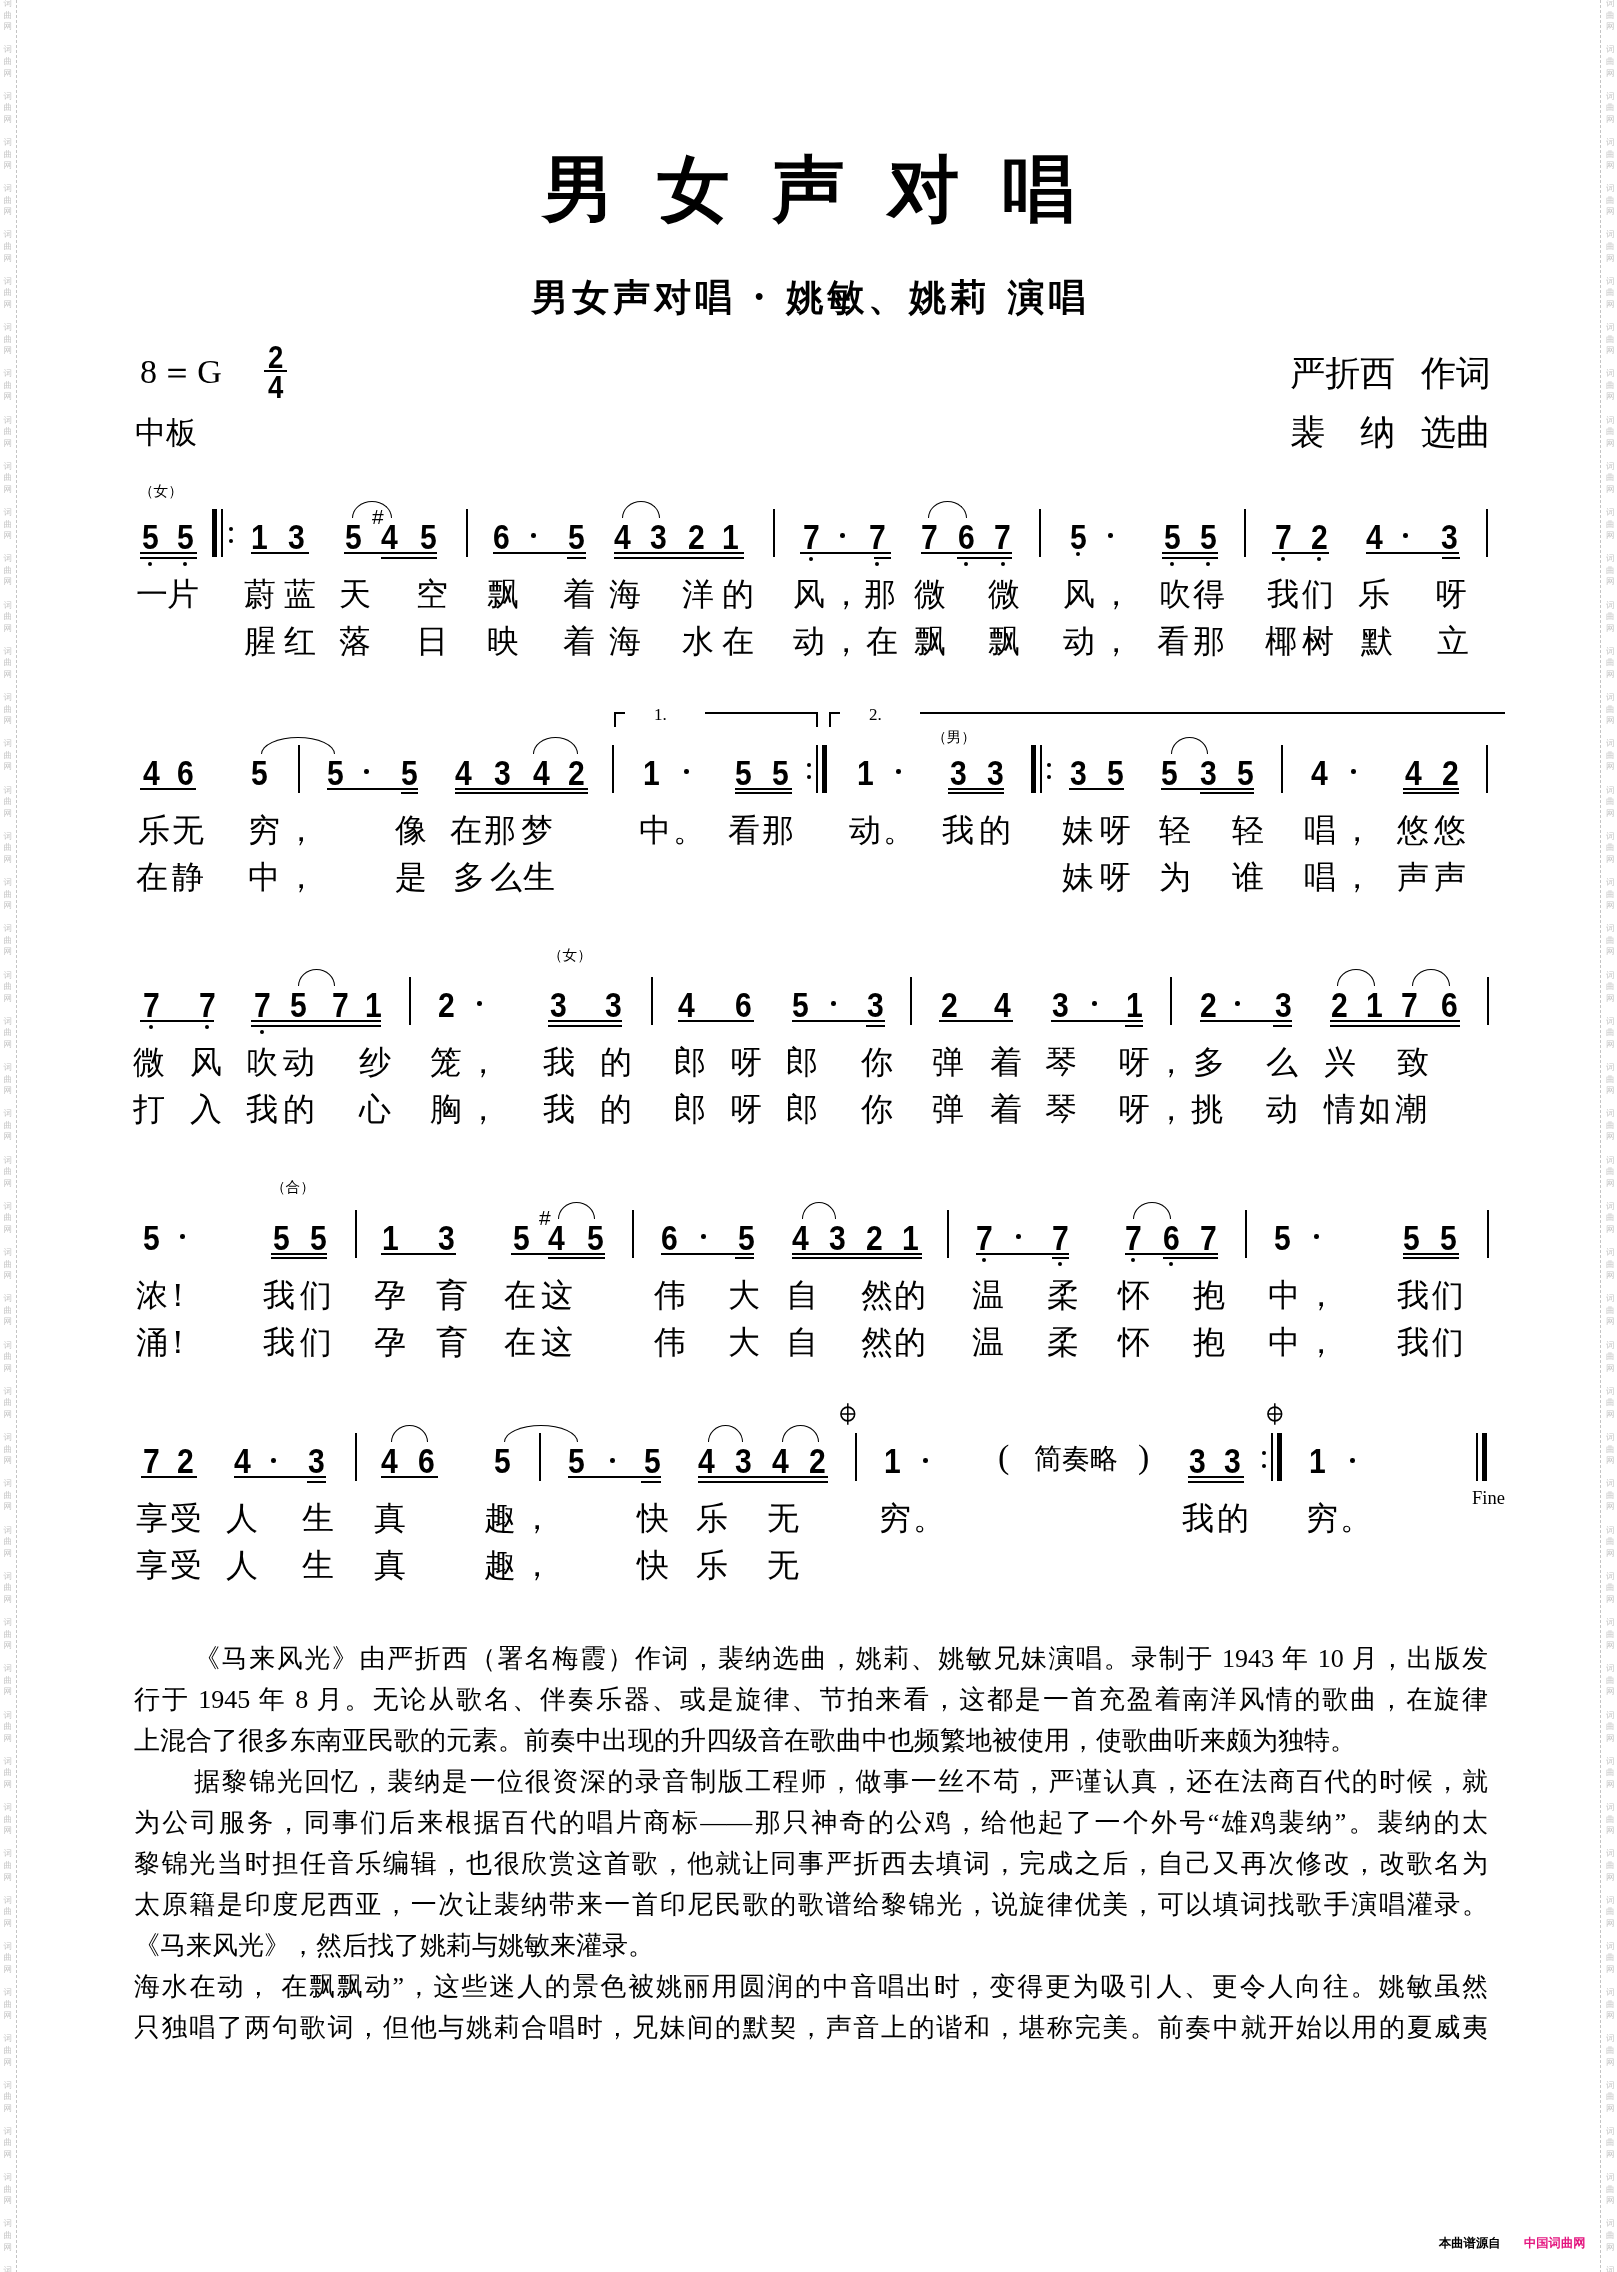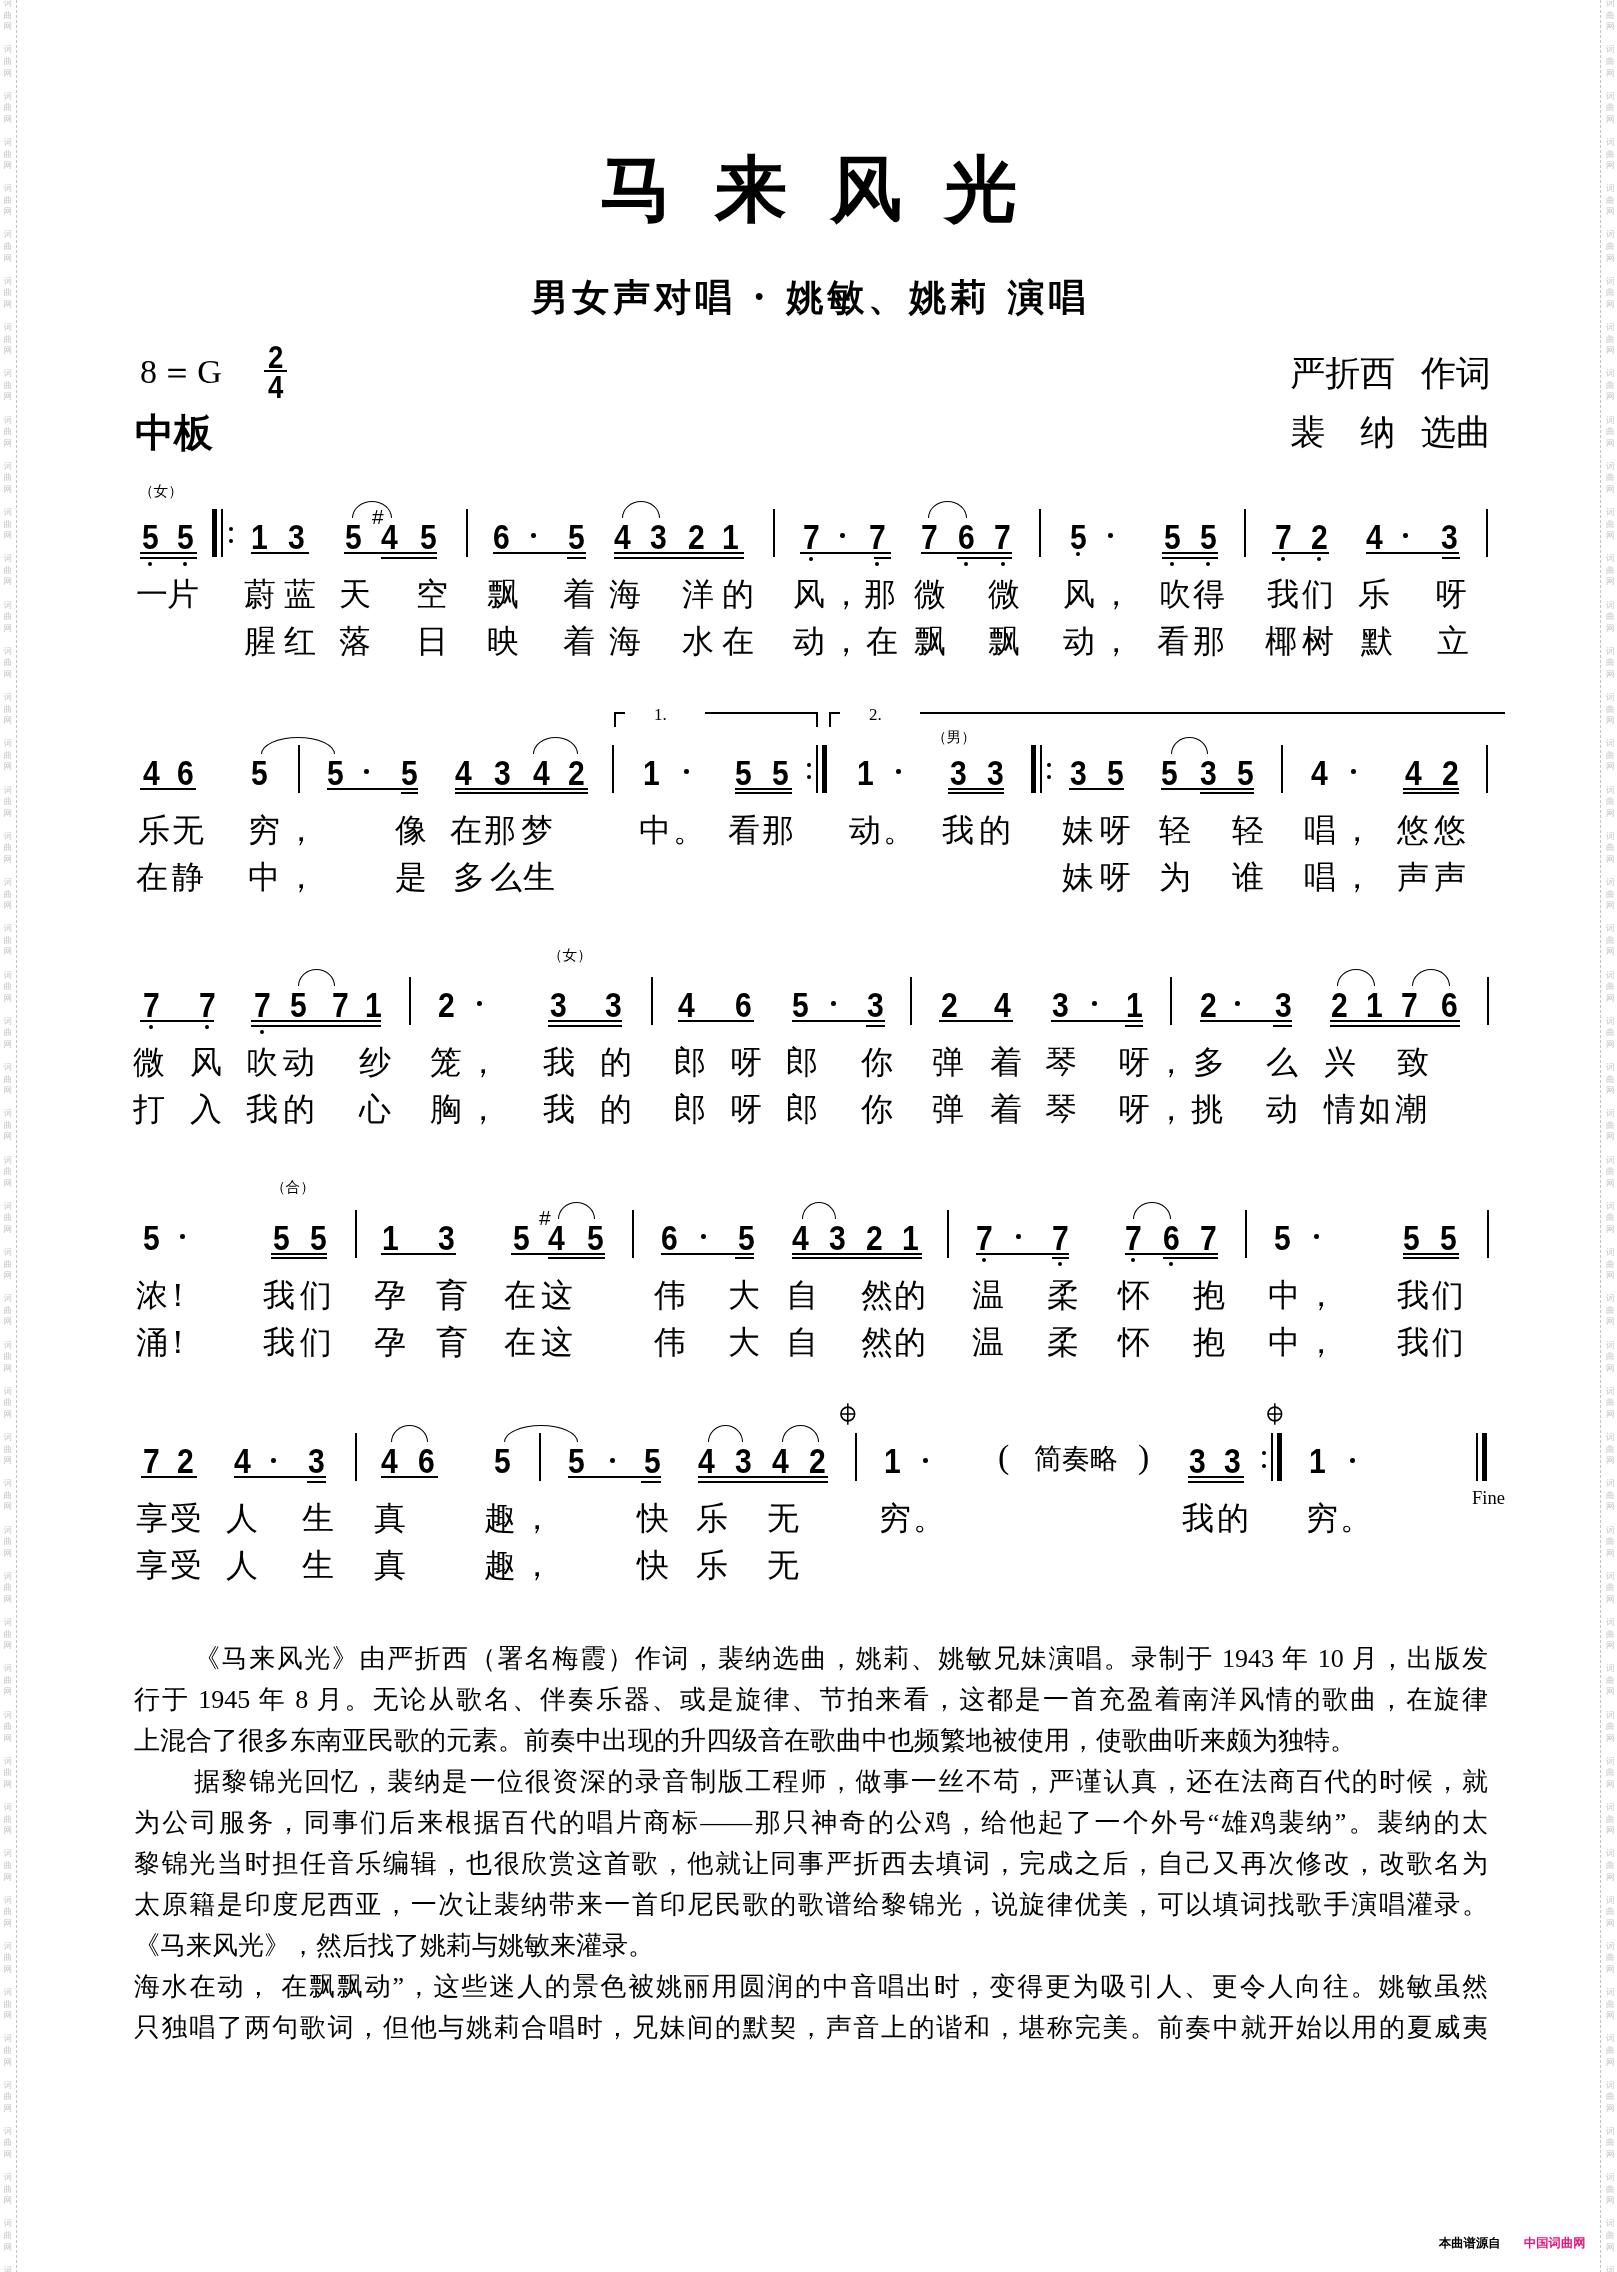--- a/index.html
+++ b/index.html
@@ -9,21 +9,21 @@
   .wm-col { position: absolute; top: 0; width: 12.3px; height: 2273px; }
   .wm-char { position: absolute; left: 0; width: 12.3px; text-align: center; font-family: "DejaVu Sans", sans-serif; font-size: 8.5px; line-height: 9.3px; color: #c6c6c6; }
   .wm-line { position: absolute; top: 0; width: 0; height: 2273px; border-left: 1.2px dashed #c4c4c4; }
 
   
   .title { position: absolute; left: 0; top: 153px; width: 1617px; text-align: center; font-family: "DejaVu Serif", serif; font-weight: bold; font-size: 72px; line-height: 72px; letter-spacing: 43px; text-indent: 43px; white-space: nowrap; }
   .subtitle { position: absolute; left: 0; top: 279px; width: 1617px; text-align: center; font-family: "DejaVu Serif", serif; font-weight: bold; font-size: 37px; line-height: 37px; letter-spacing: 3.9px; text-indent: 3.9px; white-space: nowrap; }
   .key { position: absolute; left: 140px; top: 355px; font-family: "Liberation Serif", serif; font-size: 34px; line-height: 34px; letter-spacing: 3.1px; white-space: nowrap; }
   .ts-num { position: absolute; left: 268px; font-family: "Liberation Sans", sans-serif; font-weight: bold; font-size: 32px; line-height: 32px; transform: scaleX(0.86); transform-origin: 0 0; }
   .ts-line { position: absolute; left: 264px; top: 370px; width: 23px; height: 2.3px; background: #000; }
-  .tempo { position: absolute; left: 135px; top: 417px; font-family: "DejaVu Sans", sans-serif; font-size: 39px; line-height: 31px; white-space: nowrap; font-weight: bold; }
+  .tempo { position: absolute; left: 135px; top: 417px; font-family: "DejaVu Sans", sans-serif; font-size: 31px; line-height: 31px; white-space: nowrap; }
   .credit { position: absolute; right: 126px; font-family: "DejaVu Sans", sans-serif; font-size: 35px; line-height: 35px; word-spacing: 14.6px; white-space: pre; text-align: right; }
 
   
   .note { position: absolute; height: 35px; font-family: "Liberation Sans", sans-serif; font-weight: bold; font-size: 35px; line-height: 35px; transform: scaleX(0.86); transform-origin: 0 0; white-space: nowrap; }
   .aug { position: absolute; width: 4.6px; height: 4.6px; border-radius: 50%; background: #000; }
   .octdot { position: absolute; width: 3.9px; height: 3.9px; border-radius: 50%; background: #000; }
   .ul { position: absolute; height: 1.9px; background: #000; }
   .slur { position: absolute; box-sizing: border-box; border: 1.9px solid #000; border-bottom: none; border-radius: 50% 50% 0 0 / 100% 100% 0 0; }
   .bar { position: absolute; background: #000; }
   .rdot { position: absolute; width: 3.9px; height: 3.9px; border-radius: 50%; background: #000; }
@@ -46,21 +46,21 @@
   
   .footer-label { position: absolute; top: 2236px; font-family: "DejaVu Sans", sans-serif; font-weight: bold; font-size: 12.3px; line-height: 14px; white-space: nowrap; }
 </style>
 </head>
 <body>
 
 <div id="page">
   <div class="wm-line" style="left:16px"></div>
   <div class="wm-line" style="left:1600px"></div>
 
-  <div class="title">马来风光</div>
+  <div class="title">男女声对唱</div>
   <div class="subtitle">男女声对唱 · 姚敏、姚莉 演唱</div>
 
   <div class="key">8＝G</div>
   <div>
     <span class="ts-num" style="top:341px">2</span>
     <span class="ts-line"></span>
     <span class="ts-num" style="top:371px">4</span>
   </div>
   <div class="tempo">中板</div>
   <div class="credit" style="top:356px">严折西 作词</div>

